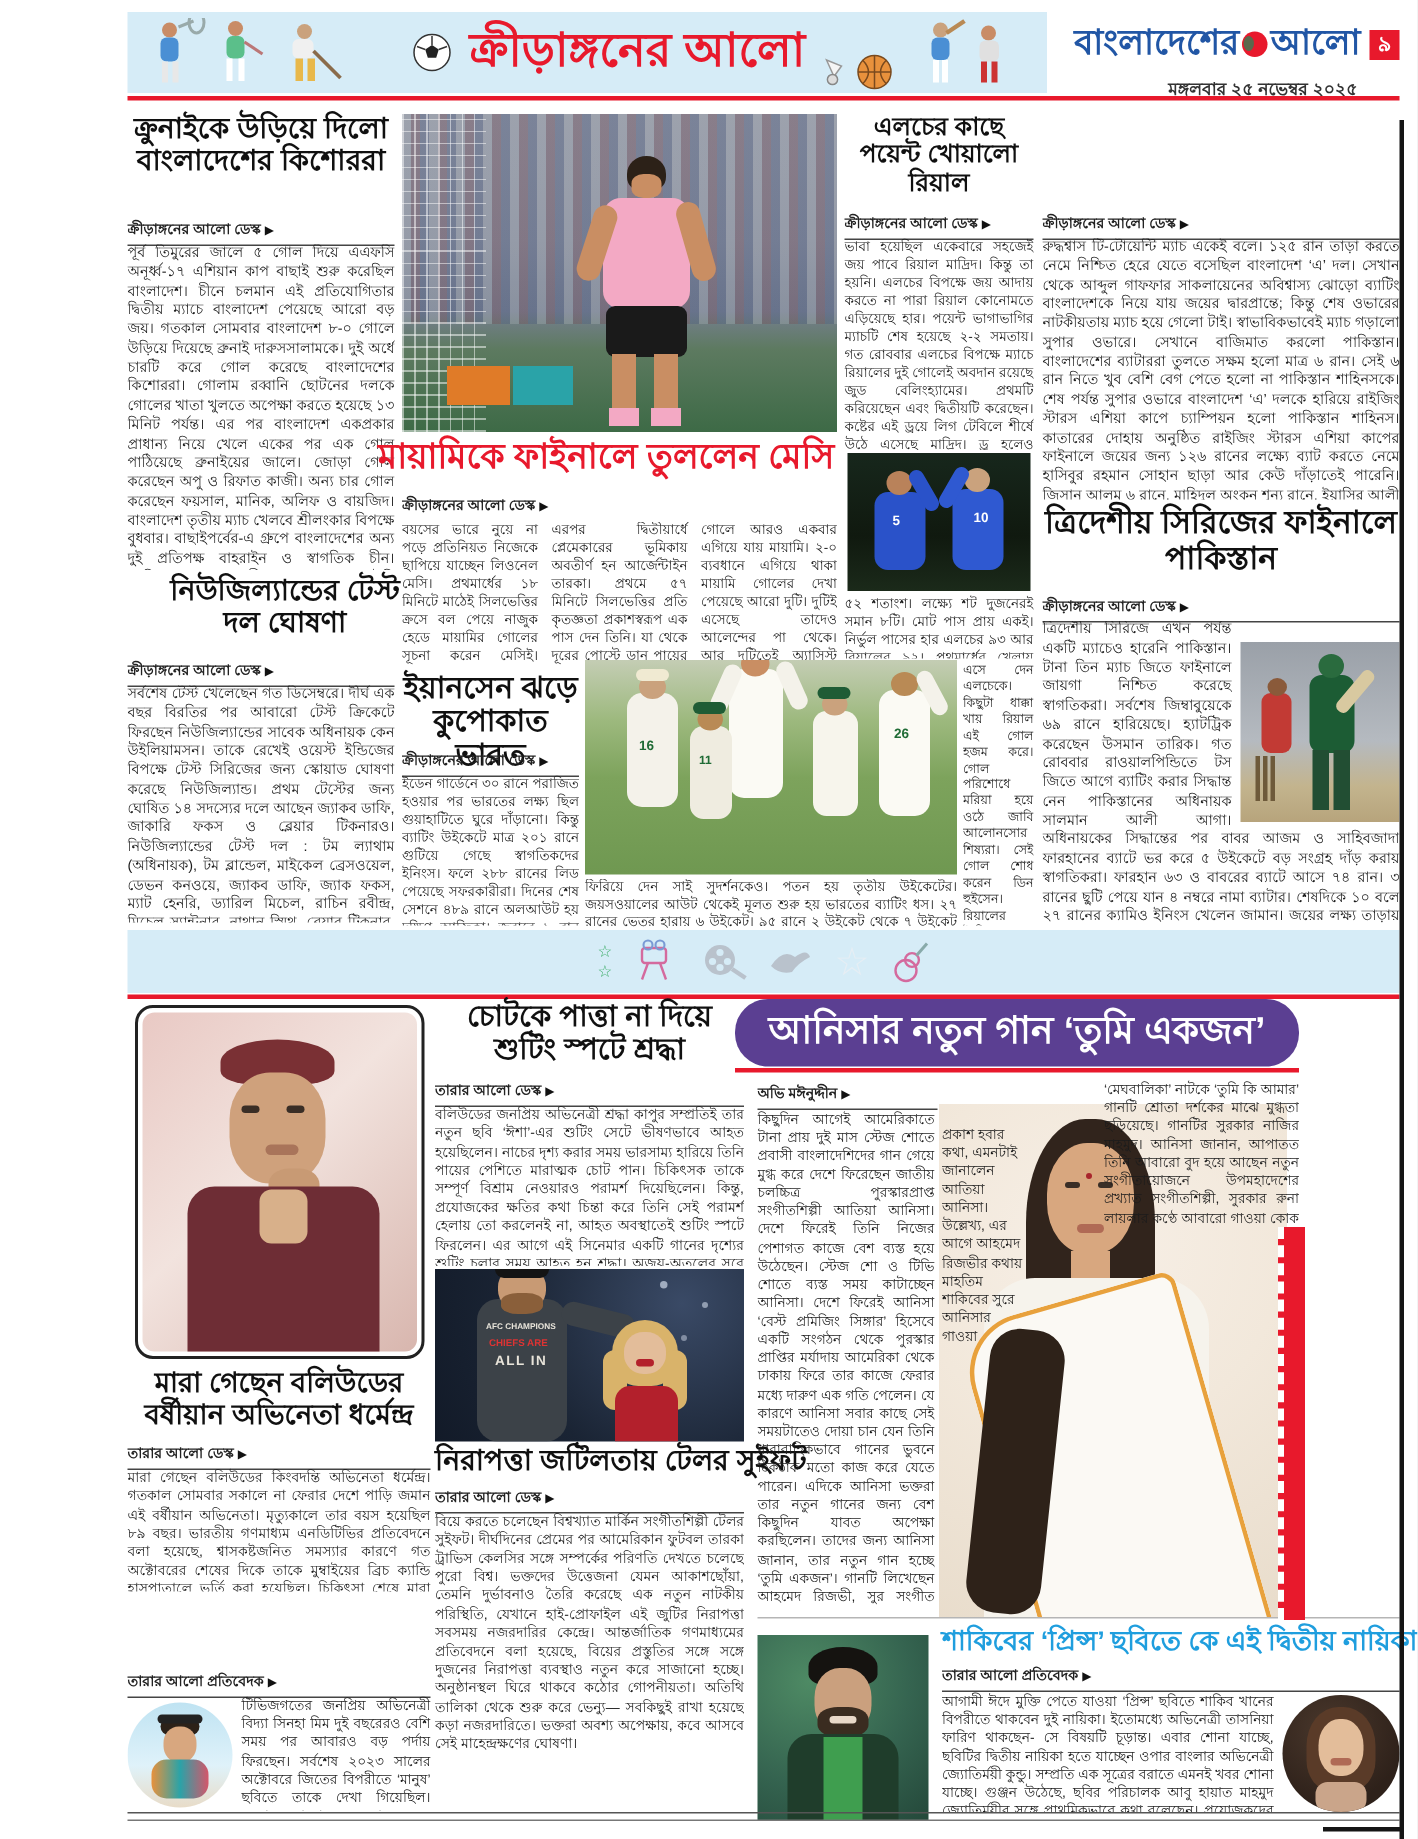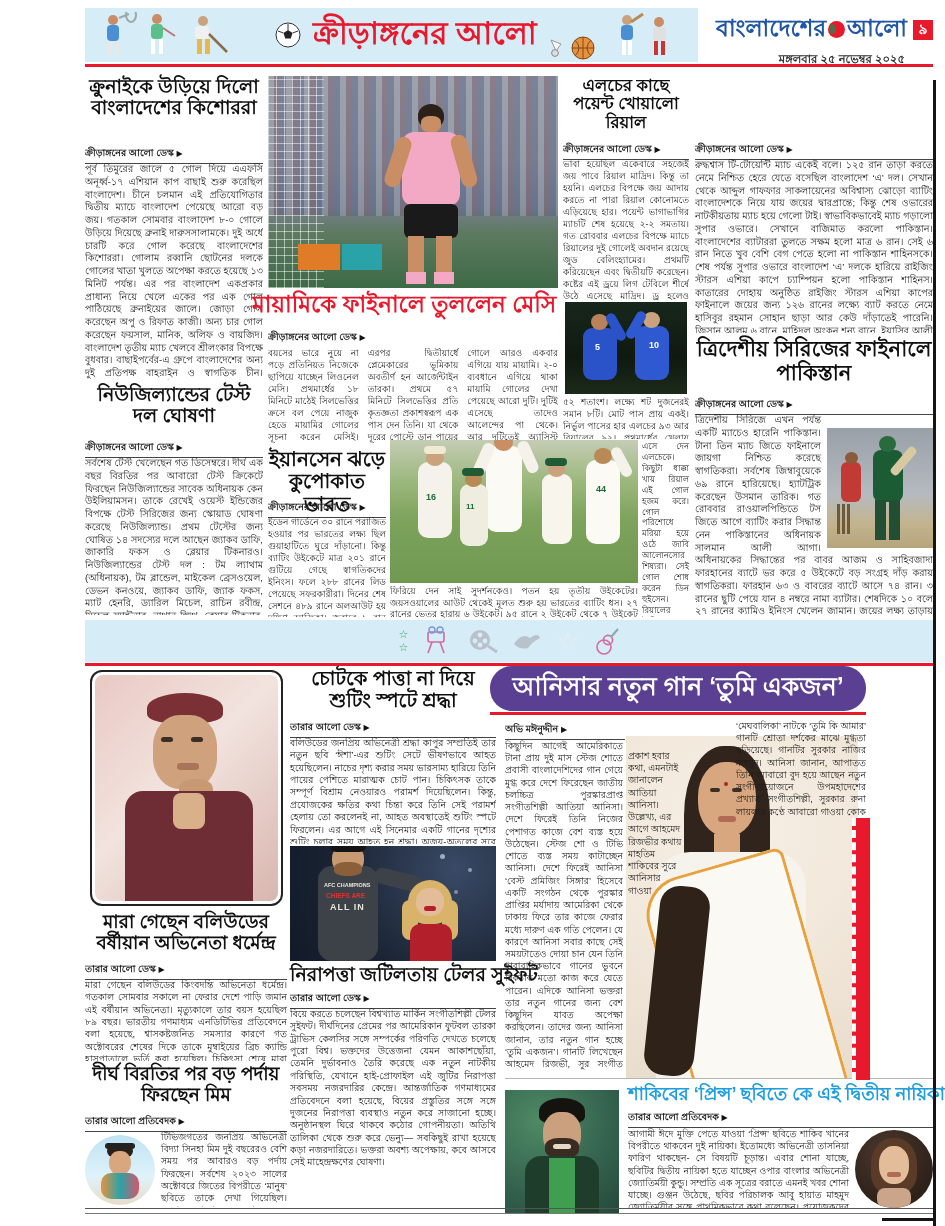--- a/index.html
+++ b/index.html
@@ -97,21 +97,21 @@
     </div>
     <div style="text-align:right;font-size:11.5px;font-weight:bold;color:#333;margin-top:2px;padding-right:28px;">মঙ্গলবার ২৫ নভেম্বর ২০২৫</div>
   </div>
 
   <div class="abs rule" style="left:85px;top:64px;width:848px;height:3px;"></div>
 
   <div class="abs h" style="left:85px;top:76px;width:178px;height:66px;font-size:19px;">ক্রুনাইকে উড়িয়ে দিলো বাংলাদেশের কিশোররা</div>
   <div class="abs bl" style="left:85px;top:146px;width:178px;"><span>ক্রীড়াঙ্গনের আলো ডেস্ক</span> <span class="arr">▶</span></div>
   <div class="abs bd" style="left:85px;top:163px;width:178px;height:217px;">পূর্ব তিমুরের জালে ৫ গোল দিয়ে এএফসি অনূর্ধ্ব-১৭ এশিয়ান কাপ বাছাই শুরু করেছিল বাংলাদেশ। চীনে চলমান এই প্রতিযোগিতার দ্বিতীয় ম্যাচে বাংলাদেশ পেয়েছে আরো বড় জয়। গতকাল সোমবার বাংলাদেশ ৮-০ গোলে উড়িয়ে দিয়েছে ব্রুনাই দারুসসালামকে। দুই অর্ধে চারটি করে গোল করেছে বাংলাদেশের কিশোররা। গোলাম রব্বানি ছোটনের দলকে গোলের খাতা খুলতে অপেক্ষা করতে হয়েছে ১৩ মিনিট পর্যন্ত। এর পর বাংলাদেশ একপ্রকার প্রাধান্য নিয়ে খেলে একের পর এক গোল পাঠিয়েছে ব্রুনাইয়ের জালে। জোড়া গোল করেছেন অপু ও রিফাত কাজী। অন্য চার গোল করেছেন ফয়সাল, মানিক, অলিফ ও বায়জিদ। বাংলাদেশ তৃতীয় ম্যাচ খেলবে শ্রীলংকার বিপক্ষে বুধবার। বাছাইপর্বের-এ গ্রুপে বাংলাদেশের অন্য দুই প্রতিপক্ষ বাহরাইন ও স্বাগতিক চীন। চ্যাম্পিয়ন দল আগামী বছর মে মাসে সৌদি আরবে অনুষ্ঠিতব্য চূড়ান্ত পর্বে খেলবে।</div>
 
-  <div class="abs h" style="left:85px;top:384px;width:178px;height:52px;font-size:19px;">নিউজিল্যান্ডের টেস্ট দল ঘোষণা</div>
+  <div class="abs h" style="left:101px;top:384px;width:178px;height:52px;font-size:19px;">নিউজিল্যান্ডের টেস্ট দল ঘোষণা</div>
   <div class="abs bl" style="left:85px;top:440px;width:178px;"><span>ক্রীড়াঙ্গনের আলো ডেস্ক</span> <span class="arr">▶</span></div>
   <div class="abs bd" style="left:85px;top:457px;width:178px;height:158px;">সর্বশেষ টেস্ট খেলেছেন গত ডিসেম্বরে। দীর্ঘ এক বছর বিরতির পর আবারো টেস্ট ক্রিকেটে ফিরছেন নিউজিল্যান্ডের সাবেক অধিনায়ক কেন উইলিয়ামসন। তাকে রেখেই ওয়েস্ট ইন্ডিজের বিপক্ষে টেস্ট সিরিজের জন্য স্কোয়াড ঘোষণা করেছে নিউজিল্যান্ড। প্রথম টেস্টের জন্য ঘোষিত ১৪ সদস্যের দলে আছেন জ্যাকব ডাফি, জাকারি ফকস ও ব্লেয়ার টিকনারও। নিউজিল্যান্ডের টেস্ট দল : টম ল্যাথাম (অধিনায়ক), টম ব্লান্ডেল, মাইকেল ব্রেসওয়েল, ডেভন কনওয়ে, জ্যাকব ডাফি, জ্যাক ফকস, ম্যাট হেনরি, ড্যারিল মিচেল, রাচিন রবীন্দ্র, মিচেল স্যান্টনার, নাথান স্মিথ, ব্লেয়ার টিকনার, কেন উইলিয়ামসন ও উইল ইয়ং।</div>
 
   <div class="abs photo" style="left:268px;top:76px;width:290px;height:212px;background:linear-gradient(180deg,#8d93a0 0%,#848b9a 40%,#767f90 62%,#5d7a60 74%,#3d6a46 100%);">
     <div style="position:absolute;left:0;top:0;width:100%;height:66%;background:repeating-linear-gradient(90deg,rgba(255,255,255,.14) 0 6px,rgba(120,30,40,.18) 6px 12px,rgba(40,60,120,.18) 12px 18px);"></div>
     <div style="position:absolute;left:0;top:0;width:56px;height:100%;background:repeating-linear-gradient(0deg,rgba(255,255,255,.5) 0 1px,transparent 1px 8px),repeating-linear-gradient(90deg,rgba(255,255,255,.5) 0 1px,transparent 1px 8px);"></div>
     <div style="position:absolute;left:30px;bottom:18px;width:42px;height:26px;background:#e07b28;"></div>
     <div style="position:absolute;left:74px;bottom:18px;width:40px;height:26px;background:#2aa3a8;"></div>
     <div>
       <div style="position:absolute;left:150px;top:28px;width:26px;height:24px;border-radius:50% 50% 42% 42%;background:#2c2118;"></div>
@@ -147,21 +147,21 @@
       <div style="position:absolute;left:75px;top:32px;width:17px;height:15px;border-radius:50%;background:#b98a55;"></div>
       <div style="position:absolute;left:72px;top:28px;width:22px;height:8px;border-radius:4px;background:#1f5c35;"></div>
       <div style="position:absolute;left:152px;top:34px;width:30px;height:70px;border-radius:9px;background:#f7f5ec;"></div>
       <div style="position:absolute;left:158px;top:22px;width:17px;height:15px;border-radius:50%;background:#caa27d;"></div>
       <div style="position:absolute;left:155px;top:18px;width:22px;height:8px;border-radius:4px;background:#1f5c35;"></div>
       <div style="position:absolute;left:196px;top:20px;width:34px;height:84px;border-radius:10px;background:#fbfaf4;"></div>
       <div style="position:absolute;left:204px;top:8px;width:18px;height:16px;border-radius:50%;background:#b98a55;"></div>
       <div style="position:absolute;left:226px;top:6px;width:11px;height:32px;border-radius:6px;background:#f4f2ea;transform:rotate(-28deg);"></div>
       <span class="jersey-no" style="left:36px;top:52px;font-size:9px;color:#1f6b35;">16</span>
       <span class="jersey-no" style="left:76px;top:62px;font-size:8px;color:#1f6b35;">11</span>
-      <span class="jersey-no" style="left:206px;top:44px;font-size:9px;color:#1f6b35;">44</span>
+      <span class="jersey-no" style="left:206px;top:44px;font-size:9px;color:#1f6b35;">26</span>
     </div>
   </div>
   <div class="abs cap" style="left:390px;top:586px;width:248px;height:33px;">ফিরিয়ে দেন সাই সুদর্শনকেও। পতন হয় তৃতীয় উইকেটের। জয়সওয়ালের আউট থেকেই মূলত শুরু হয় ভারতের ব্যাটিং ধস। ২৭ রানের ভেতর হারায় ৬ উইকেট। ৯৫ রানে ২ উইকেট থেকে ৭ উইকেট হারায় ১২২ রানে।</div>
 
   <div class="abs h" style="left:563px;top:76px;width:126px;height:62px;font-size:16.5px;">এলচের কাছে পয়েন্ট খোয়ালো রিয়াল</div>
   <div class="abs bl" style="left:563px;top:142px;width:126px;"><span>ক্রীড়াঙ্গনের আলো ডেস্ক</span> <span class="arr">▶</span></div>
   <div class="abs bd" style="left:563px;top:159px;width:126px;height:141px;font-size:9px;">ভাবা হয়েছিল একেবারে সহজেই জয় পাবে রিয়াল মাদ্রিদ। কিন্তু তা হয়নি। এলচের বিপক্ষে জয় আদায় করতে না পারা রিয়াল কোনোমতে এড়িয়েছে হার। পয়েন্ট ভাগাভাগির ম্যাচটি শেষ হয়েছে ২-২ সমতায়। গত রোববার এলচের বিপক্ষে ম্যাচে রিয়ালের দুই গোলেই অবদান রয়েছে জুড বেলিংহ্যামের। প্রথমটি করিয়েছেন এবং দ্বিতীয়টি করেছেন। কষ্টের এই ড্রয়ে লিগ টেবিলে শীর্ষে উঠে এসেছে মাদ্রিদ। ড্র হলেও এলচে খেলেছে একেবারে জয়ের লক্ষ্যেই। রিয়ালের চেয়ে মাত্র ৪ শতাংশ বল দখলে পিছিয়ে ছিল ক্লাবটি। তাদের ৪৮ শতাংশ বল দখলের বিপরীতে রিয়ালের ছিল</div>
   <div class="abs photo" style="left:565px;top:302px;width:122px;height:92px;background:linear-gradient(180deg,#17271c 0%,#10190f 60%,#1b2a1a 100%);">
     <div>
       <div style="position:absolute;left:18px;top:26px;width:34px;height:52px;border-radius:9px;background:#2a52c9;"></div>
@@ -244,21 +244,20 @@
       <div style="position:absolute;left:82px;top:88px;width:22px;height:7px;border-radius:4px;background:#a9745a;"></div>
       <div style="position:absolute;left:84px;top:104px;width:34px;height:26px;border-radius:40%;background:#c89a74;"></div>
       <div style="position:absolute;left:30px;top:116px;width:128px;height:112px;border-radius:18px 18px 0 0;background:#6e2d35;"></div>
       <div style="position:absolute;left:78px;top:118px;width:32px;height:36px;background:#d8b08a;border-radius:8px;"></div>
     </div>
   </div>
   <div class="abs h" style="left:85px;top:912px;width:202px;height:46px;font-size:18.5px;">মারা গেছেন বলিউডের বর্ষীয়ান অভিনেতা ধর্মেন্দ্র</div>
   <div class="abs bl" style="left:85px;top:962px;width:202px;"><span>তারার আলো ডেস্ক</span> <span class="arr">▶</span></div>
   <div class="abs bd" style="left:85px;top:979px;width:202px;height:82px;font-size:9.3px;">মারা গেছেন বলিউডের কিংবদন্তি অভিনেতা ধর্মেন্দ্র। গতকাল সোমবার সকালে না ফেরার দেশে পাড়ি জমান এই বর্ষীয়ান অভিনেতা। মৃত্যুকালে তার বয়স হয়েছিল ৮৯ বছর। ভারতীয় গণমাধ্যম এনডিটিভির প্রতিবেদনে বলা হয়েছে, শ্বাসকষ্টজনিত সমস্যার কারণে গত অক্টোবরের শেষের দিকে তাকে মুম্বাইয়ের ব্রিচ ক্যান্ডি হাসপাতালে ভর্তি করা হয়েছিল। চিকিৎসা শেষে মারা যাওয়ার ১২ দিন আগেই তিনি হাসপাতাল থেকে ছাড়া পেয়ে বাড়ি ফিরেছিলেন। কিন্তু শেষ রক্ষা হলো না; গতকাল সোমবার সকালে নিজ বাড়িতেই পরপারে পাড়ি জমালেন তিনি। এদিন সকালেই মুম্বাইয়ে ধর্মেন্দ্রর জুহুর বাসভবনের সামনে একটি অ্যাম্বুলেন্স ঢুকতে দেখা যায়।</div>
 
-  <div class="abs h" style="left:85px;top:1064px;width:202px;height:46px;font-size:18.5px;">দীর্ঘ বিরতির পর বড় পর্দায় ফিরছেন মিম</div>
   <div class="abs bl" style="left:85px;top:1114px;width:202px;"><span>তারার আলো প্রতিবেদক</span> <span class="arr">▶</span></div>
   <div class="abs bd" style="left:85px;top:1131px;width:202px;height:76px;font-size:9.2px;">
     <span class="circ" style="float:left;width:70px;height:70px;margin:4px 6px 2px 0;display:block;background:linear-gradient(180deg,#bfe3f2 0%,#dff2fa 60%,#e8dcc8 100%);">
       <span style="position:absolute;left:22px;top:10px;width:26px;height:12px;border-radius:8px;background:#2c2118;display:block;"></span>
       <span style="position:absolute;left:24px;top:16px;width:22px;height:24px;border-radius:46%;background:#d8a77f;display:block;"></span>
       <span style="position:absolute;left:20px;top:8px;width:30px;height:6px;border-radius:3px;background:#222;display:block;"></span>
       <span style="position:absolute;left:16px;top:38px;width:38px;height:26px;border-radius:10px;background:linear-gradient(90deg,#e8913c,#2aa3a8,#d4566a);display:block;"></span>
     </span>
     <span>টিভিজগতের জনপ্রিয় অভিনেত্রী বিদ্যা সিনহা মিম দুই বছরেরও বেশি সময় পর আবারও বড় পর্দায় ফিরছেন। সর্বশেষ ২০২৩ সালের অক্টোবরে জিতের বিপরীতে ‘মানুষ’ ছবিতে তাকে দেখা গিয়েছিল। এরপর কোনো নতুন কাজে যুক্ত হননি, এমনকি এফডিসিতেও দীর্ঘদিনের জন্য অনুপস্থিত ছিলেন তিনি। তবে এবার বড় চমকসহ তিনি ফিরে আসার ঘোষণা দিয়েছেন। মিম ২০২৬ সালকে নিজের ‘কামব্যাক ইয়ার’ হিসেবে ঘোষণা করেছেন। সম্প্রতি এক ফ্যাশন হাউসের উদ্বোধনী অনুষ্ঠানে এসে তিনি জানিয়েছেন, আগামী বছর দর্শকরা আবারও সিনেমা হলে তাকে দেখতে পাবেন। মিম জানিয়েছেন, ইতিমধ্যে একটি নতুন সিনেমা ও একটি ওয়েব সিরিজের শুটিং শেষ করেছেন। তবে প্রযোজনা প্রতিষ্ঠান আনুষ্ঠানিক ঘোষণা না দেওয়া পর্যন্ত বিস্তারিত প্রকাশ করতে চাইছেন না তিনি।</span>
   </div>

